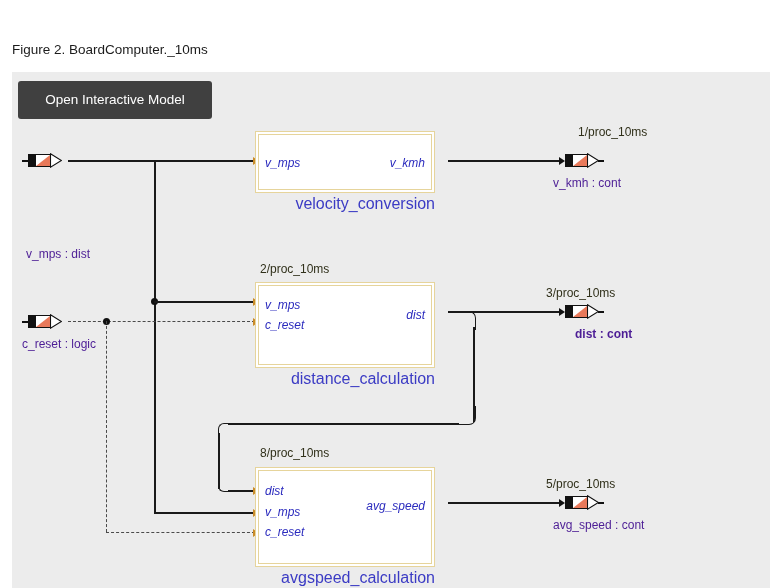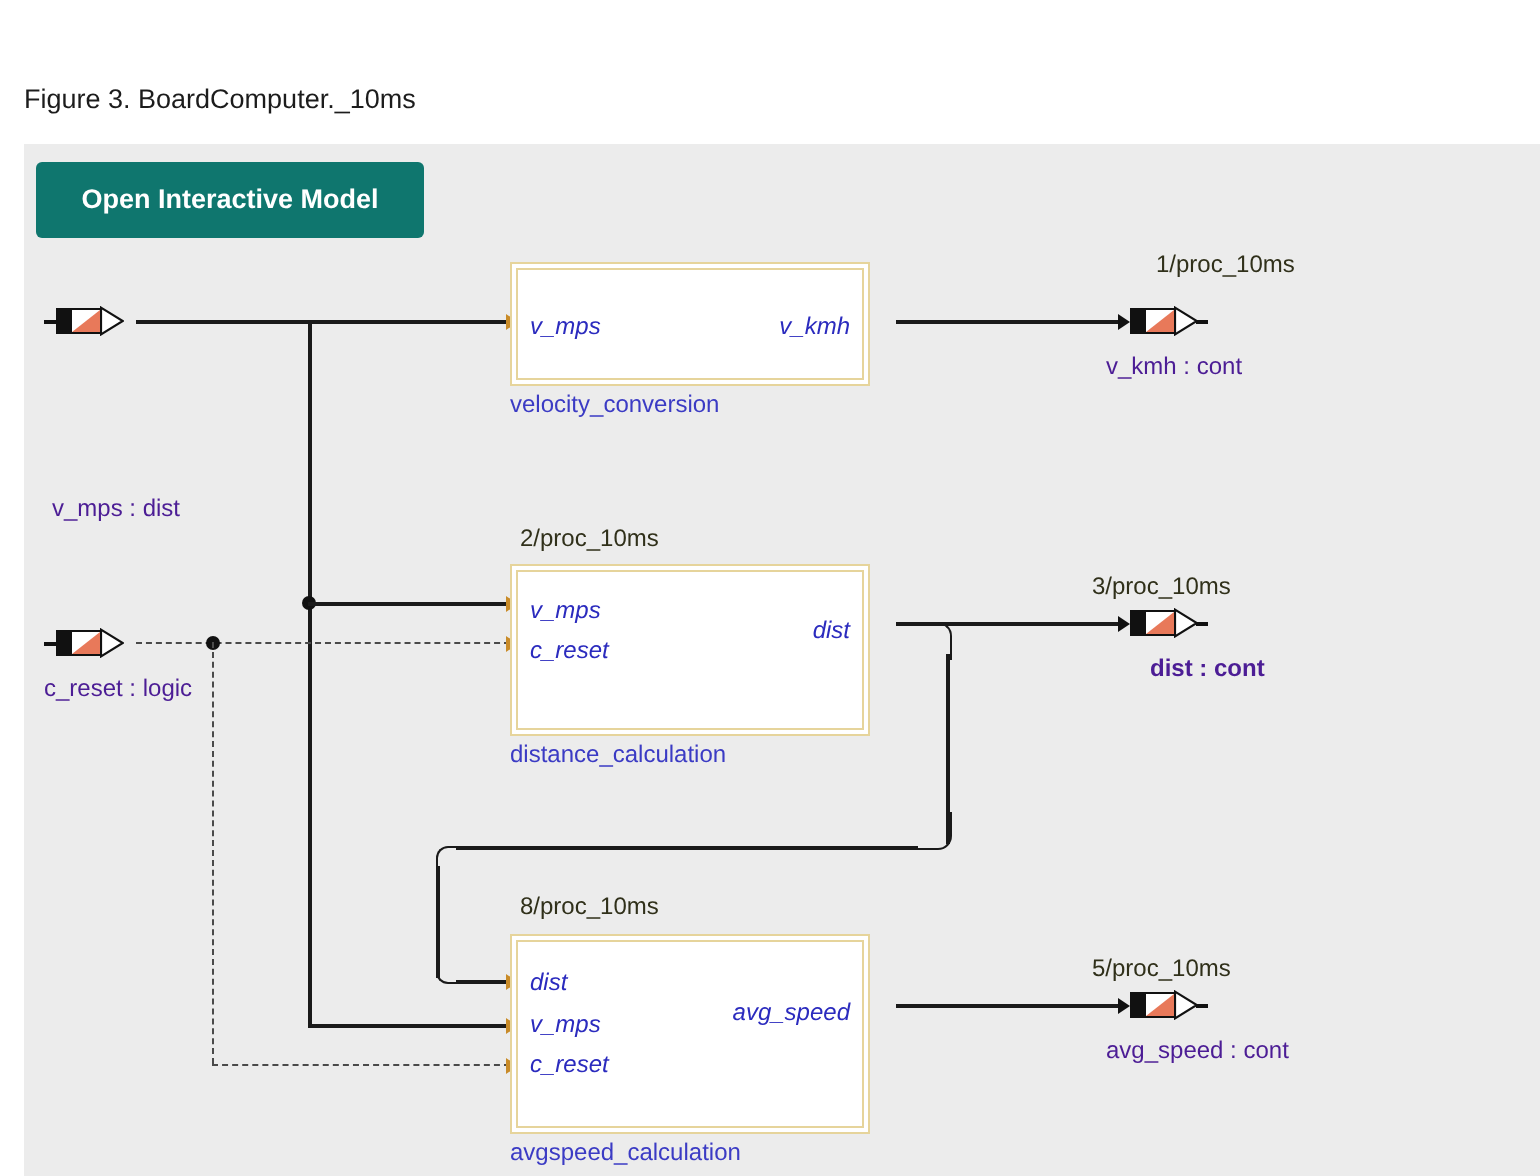--- a/index.html
+++ b/index.html
@@ -20,23 +20,23 @@
     font-size:13.5px;color:#1c1c1c;
   }
 
   
   .canvas{
     position:absolute;left:12px;top:72px;width:758px;height:516px;
     background:#ececec;overflow:hidden;
   }
   .btn-open{
     position:absolute;left:6px;top:9px;width:194px;height:38px;
-    background:#0f766e;color:#ffffff;border:0;border-radius:3px;
+    background:#404040;color:#ffffff;border:0;border-radius:3px;
     font-family:"Liberation Sans",sans-serif;font-size:13.5px;
-    cursor:pointer;padding:0;line-height:38px;text-align:center;font-weight:bold;
+    cursor:pointer;padding:0;line-height:38px;text-align:center;
   }
 
   
   .wire{position:absolute;background:#1a1a1a;}
   .wire.h{height:1.6px;}
   .wire.v{width:1.6px;}
   .wire.dash-h{
     height:0px;background:none;
     border-top:1.4px dashed #4a4a4a;
   }
@@ -66,22 +66,22 @@
   .block-inner{
     width:100%;height:100%;box-sizing:border-box;
     border:1.2px solid #e6d49b;background:#ffffff;position:relative;font-style:italic;
   }
   .port-label{
     position:absolute;font-size:12px;color:#2b2bbe;white-space:nowrap;
   }
   .port-in{left:6px;}
   .port-out{right:6px;}
   .block-name{
-    position:absolute;font-size:12px;color:#3b3bc4;white-space:nowrap;
-    text-align:left;
+    position:absolute;font-size:16px;color:#3b3bc4;white-space:nowrap;
+    text-align:right;
   }
   .block-tag{
     position:absolute;font-size:12px;color:#30301a;white-space:nowrap;
   }
 
   
   .sigport{position:absolute;width:46px;height:15px;}
   .sigport .stub-l{position:absolute;left:0;top:7px;width:7px;height:1.5px;background:#111;}
   .sigport .stub-r{position:absolute;right:0;top:7px;width:6px;height:1.5px;background:#111;}
   .sigport .blk{position:absolute;left:6px;top:1px;width:7px;height:13px;background:#111;}
@@ -101,21 +101,21 @@
   }
   .sig-tag{
     position:absolute;font-size:12px;color:#30301a;white-space:nowrap;
   }
 </style>
 </head>
 <body>
 
 <div id="root">
 
-  <div class="fig-caption">Figure 3. BoardComputer._10ms</div>
+  <div class="fig-caption">Figure 2. BoardComputer._10ms</div>
 
   <div class="canvas">
 
     <button class="btn-open">Open Interactive Model</button>
 
     <div class="wire h" style="left:56px;top:88px;width:187px;"></div>
     <div class="wire v" style="left:142px;top:88px;height:354px;"></div>
     <div class="junction" style="left:139px;top:226px;"></div>
     <div class="wire h" style="left:142px;top:229px;width:101px;"></div>
     <div class="wire h" style="left:142px;top:440px;width:101px;"></div>

